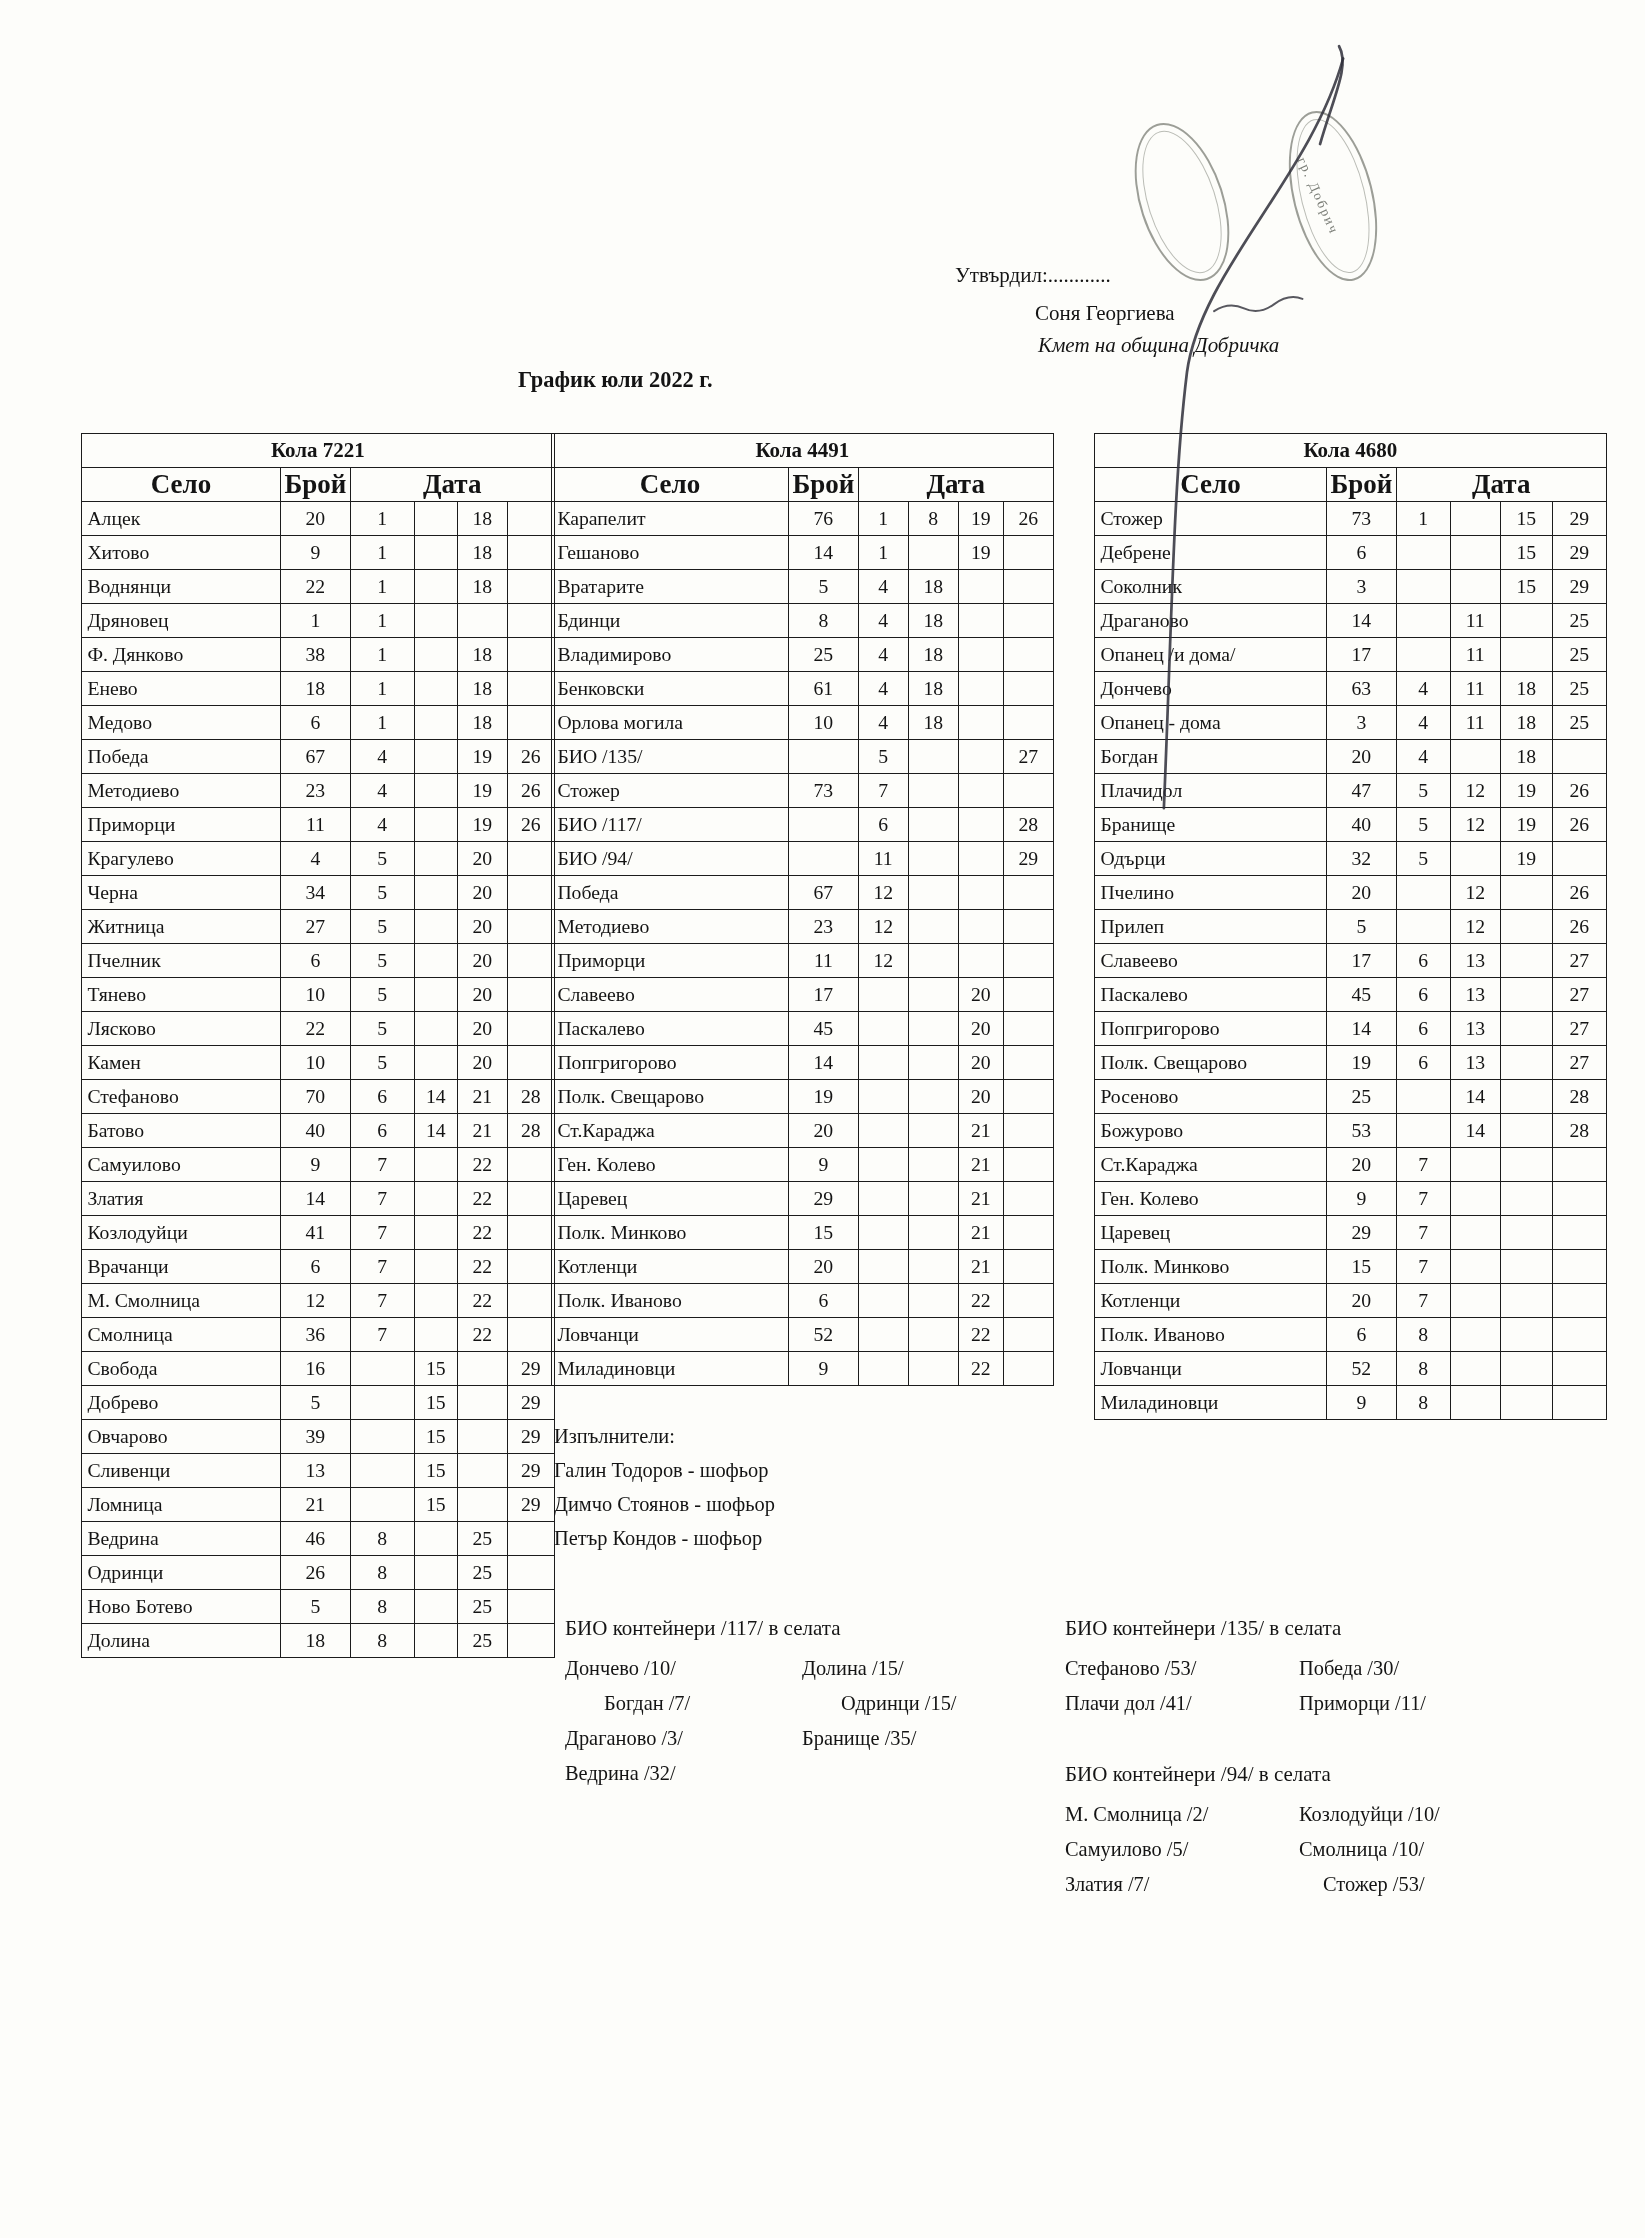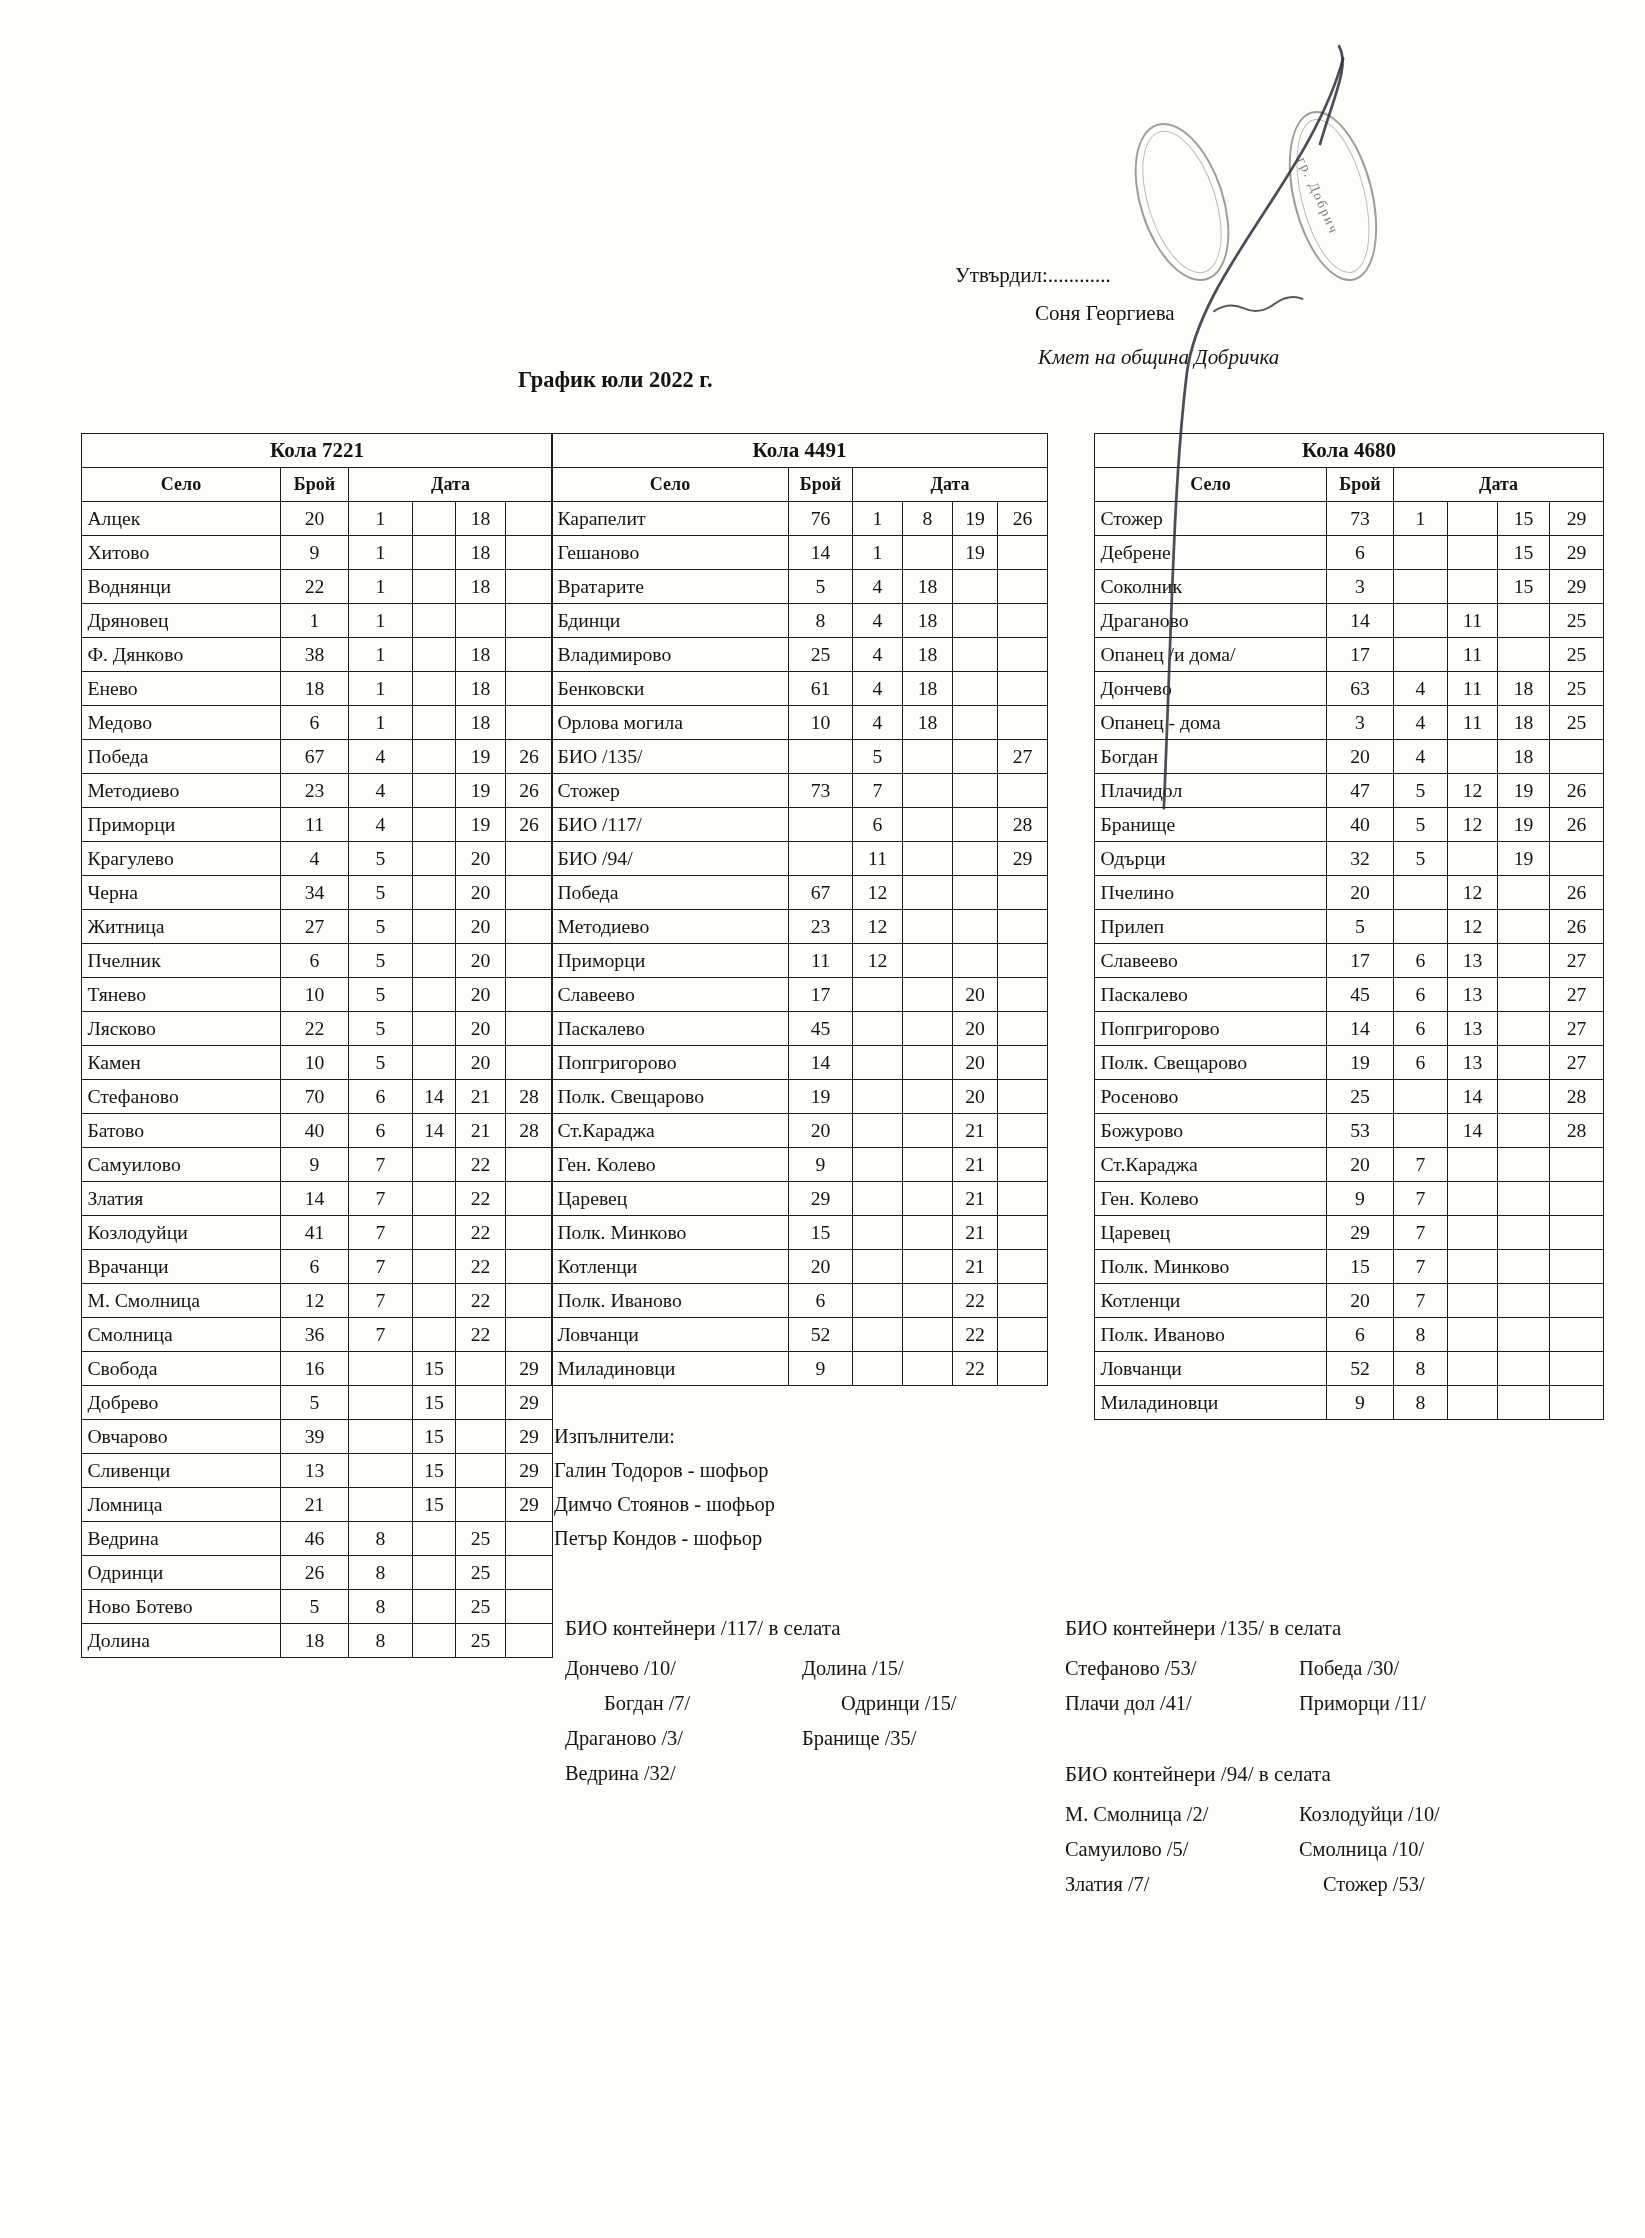--- a/index.html
+++ b/index.html
@@ -3,26 +3,26 @@
 <meta charset="utf-8">
 <style>
   html,body{margin:0;padding:0;background:#e8e8e8;}
   .page{
     position:relative;width:1646px;height:2239px;background:#fdfdfa;
     font-family:"Liberation Serif", serif;color:#141414;overflow:hidden;
   }
   
   .approve-label{position:absolute;left:955px;top:263px;font-size:21px;}
   .signer-name{position:absolute;left:1035px;top:301px;font-size:21px;}
-  .signer-title{position:absolute;left:1038px;top:333px;font-size:21px;font-style:italic;margin-top:12px;}
+  .signer-title{position:absolute;left:1038px;top:333px;font-size:21px;font-style:italic;}
   .doc-title{position:absolute;left:518px;top:367px;font-size:22.4px;font-weight:bold;font-family:Liberation Serif, serif;}
   
   table.sched{position:absolute;top:433px;border-collapse:collapse;table-layout:fixed;background:transparent;}
   .sched th,.sched td{border:1.4px solid #1c1c1c;padding:0 3.4px;overflow:hidden;white-space:nowrap;}
-  .sched thead th{font-weight:bold;text-align:center;height:33px;font-size:18px;}
+  .sched thead th{font-weight:bold;text-align:center;height:33px;font-size:27px;}
   .sched thead tr.car-row th{font-size:21px;height:33px;}
   .sched td{height:33px;font-size:19.7px;}
   .sched td.name{text-align:left;padding-left:5.4px;}
   .sched td.num{text-align:center;padding:0 1.4px;}
   
   .executors{position:absolute;left:554px;top:1419px;font-size:20.4px;}
   .executors div{height:34px;line-height:34px;}
   
   .note{position:absolute;font-size:20.4px;}
   .note .note-title{height:38px;line-height:31px;font-size:21px;}

